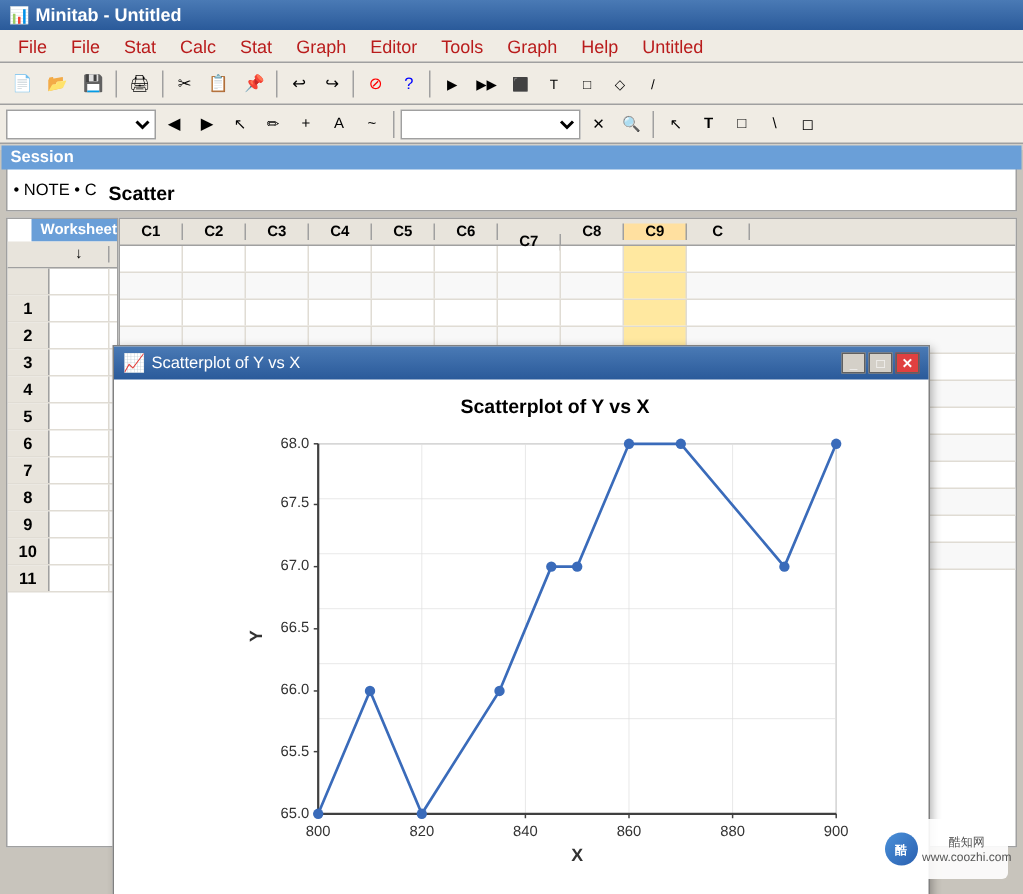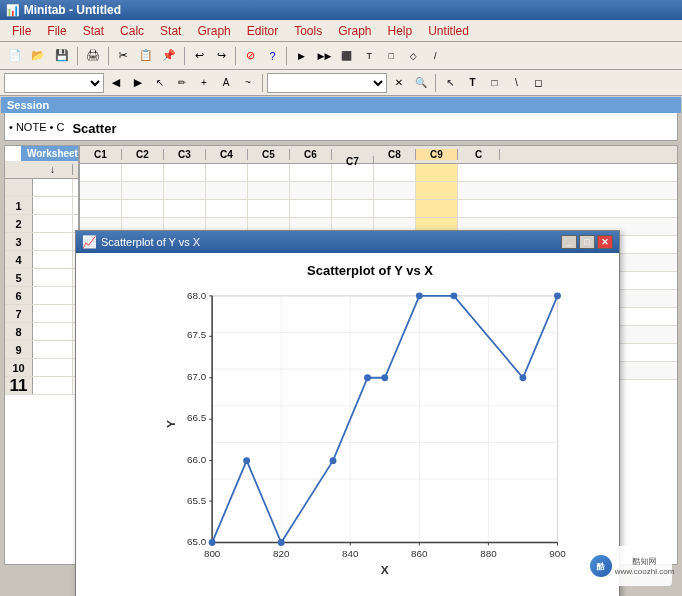--- a/index.html
+++ b/index.html
@@ -170,21 +170,21 @@
             </div>
             <div style="display: flex; border-bottom: 1px solid rgb(224, 220, 212); height: 18px; align-items: center;">
               <div style="min-width: 28px; border-right: 1px solid rgb(160, 160, 160); text-align: center; font-size: 11px; background: rgb(232, 228, 220); font-weight: bold; padding: 0px 2px; height: 100%; display: flex; align-items: center; justify-content: center;">9</div>
               <div style="min-width: 40px; border-right: 1px solid rgb(224, 220, 212); text-align: right; font-size: 11px; padding: 0px 4px; height: 100%; display: flex; align-items: center; justify-content: flex-end;"></div>
             </div>
             <div style="display: flex; border-bottom: 1px solid rgb(224, 220, 212); height: 18px; align-items: center;">
               <div style="min-width: 28px; border-right: 1px solid rgb(160, 160, 160); text-align: center; font-size: 11px; background: rgb(232, 228, 220); font-weight: bold; padding: 0px 2px; height: 100%; display: flex; align-items: center; justify-content: center;">10</div>
               <div style="min-width: 40px; border-right: 1px solid rgb(224, 220, 212); text-align: right; font-size: 11px; padding: 0px 4px; height: 100%; display: flex; align-items: center; justify-content: flex-end;"></div>
             </div>
             <div style="display: flex; border-bottom: 1px solid rgb(224, 220, 212); height: 18px; align-items: center;">
-              <div style="min-width: 28px; border-right: 1px solid rgb(160, 160, 160); text-align: right; font-size: 17px; background: rgb(232, 228, 220); font-weight: bold; padding: 0px 2px; height: 100%; display: flex; align-items: center; justify-content: center;">11</div>
+              <div style="min-width: 28px; border-right: 1px solid rgb(160, 160, 160); text-align: right; font-size: 11px; background: rgb(232, 228, 220); font-weight: bold; padding: 0px 2px; height: 100%; display: flex; align-items: center; justify-content: center;">11</div>
               <div style="min-width: 40px; border-right: 1px solid rgb(224, 220, 212); text-align: right; font-size: 11px; padding: 0px 4px; height: 100%; display: flex; align-items: center; justify-content: flex-end;"></div>
             </div>
           </div>
       </div>
     </div>
 
     <div style="background:white; border:1px solid #a0a0a0; flex:1; overflow-x:auto; overflow-y:hidden;">
       <div style="height:100%; overflow:hidden;">
 
         <div style="display:flex; background:#e8e4dc; border-bottom:1px solid #a0a0a0; height:18px; align-items:center;">

